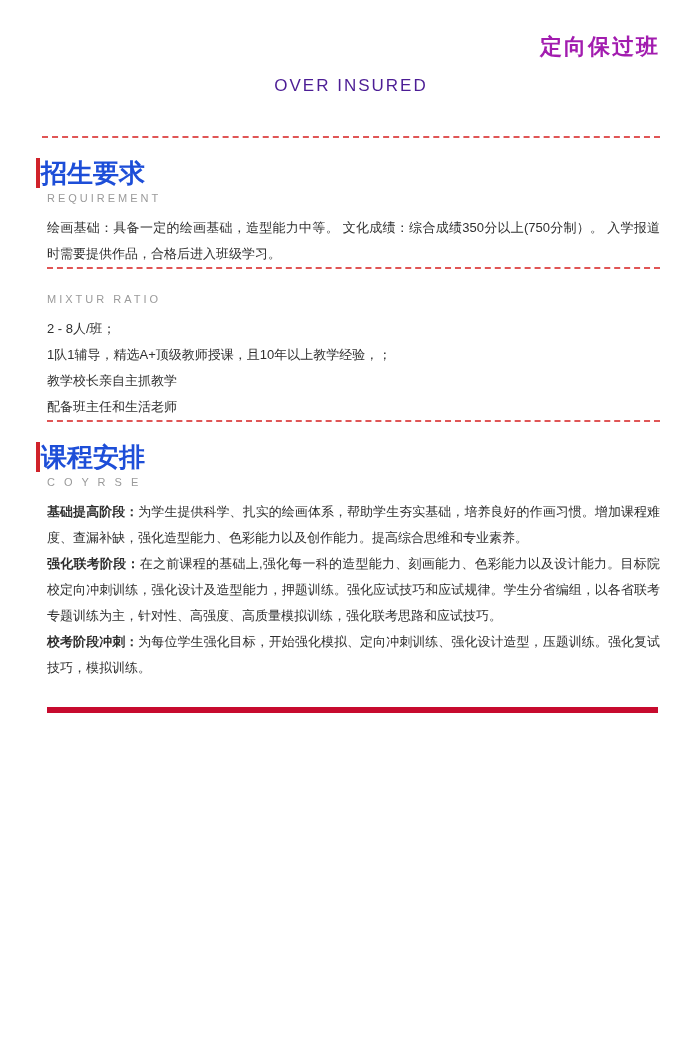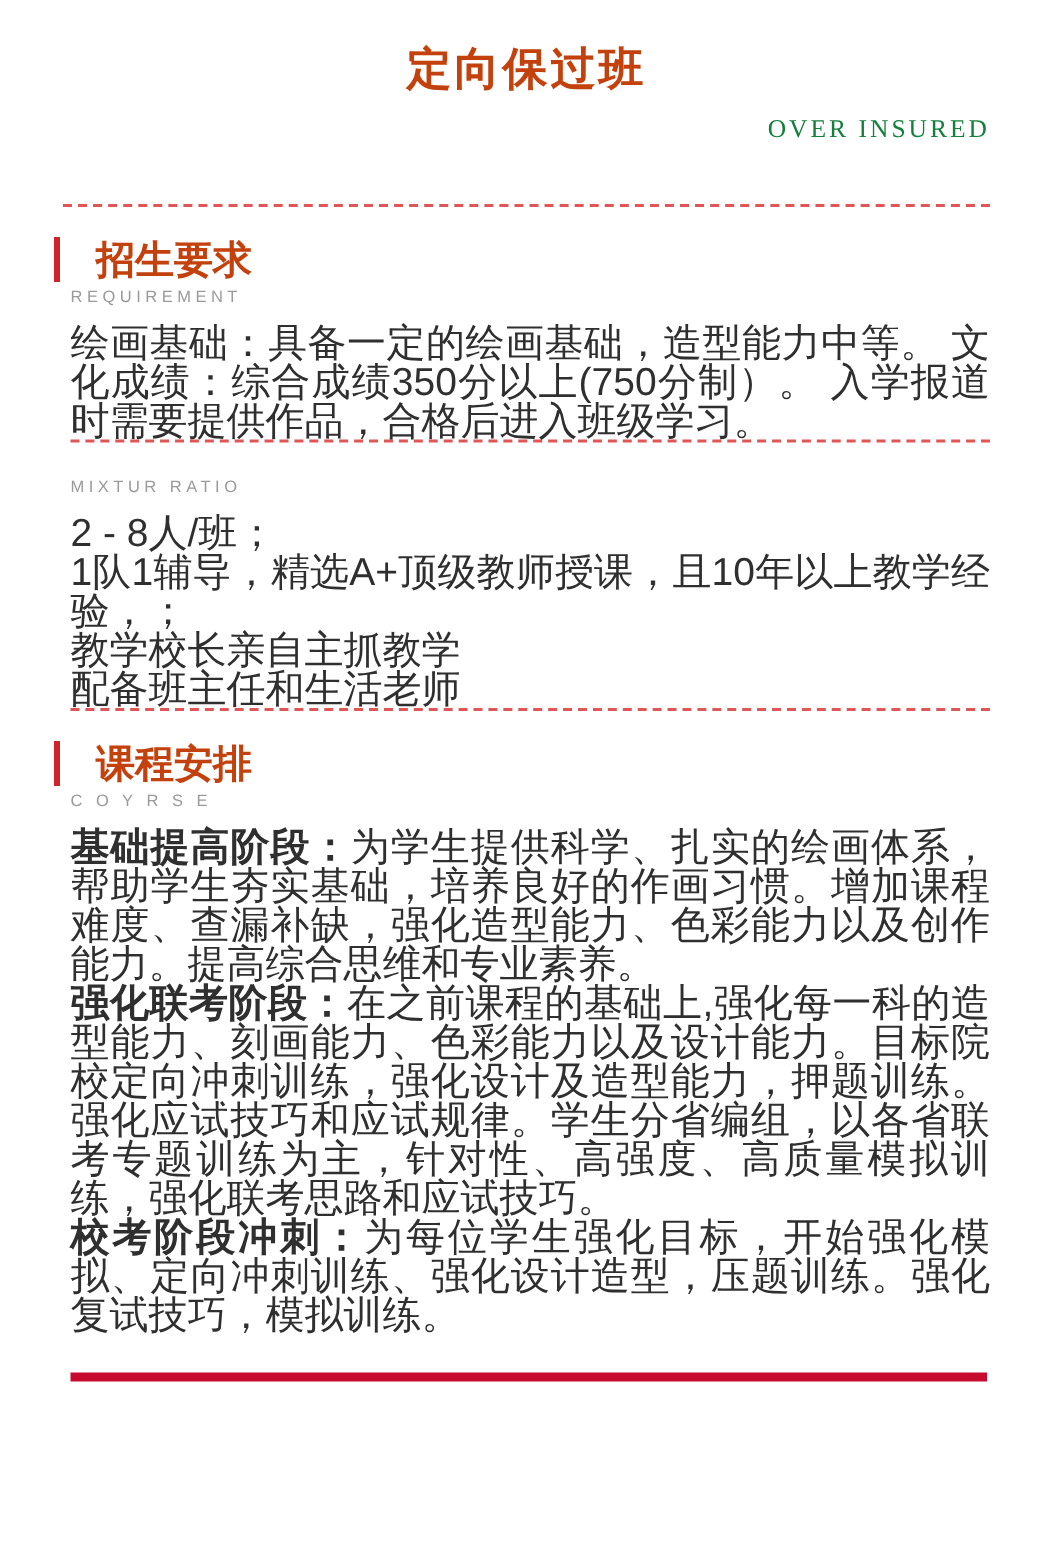--- a/index.html
+++ b/index.html
@@ -9,66 +9,65 @@
     height: 1042px;
     background: #ffffff;
     font-family: "Liberation Sans", "DejaVu Sans", sans-serif;
     overflow: hidden;
   }
   .page { width: 700px; height: 1042px; padding: 0 40px 0 42px; }
 
   
   .main-title {
     margin: 26px 0 0 0;
-    text-align: center;
-    font-size: 30px;
+    text-align: right;
+    font-size: 22px;
     line-height: 42px;
     font-weight: bold;
     letter-spacing: 2px;
-    color: #c2410c;
+    color: #a21caf;
   }
   .main-subtitle {
     margin-top: 8px;
-    text-align: right;
+    text-align: center;
     font-size: 17px;
     line-height: 20px;
     letter-spacing: 2px;
-    color: #15803d;
-    font-family: Liberation Serif, serif;
+    color: #4c1d95;
   }
 
   
   hr.dash {
     border: 0;
     border-top: 2px dashed #e05555;
     margin: 40px 0 0 0;
   }
   hr.dash.sec { margin: 0; }
 
   
   .section { padding-left: 5px; padding-top: 20px; }
   .section-title {
     margin: 0 0 0 -11px;
     border-left: 4px solid #d0222a;
-    padding-left: 24px;
+    padding-left: 1px;
     font-size: 26px;
     line-height: 30px;
     font-weight: bold;
-    color: #c2410c;
+    color: #1d4ed8;
   }
   .section-label {
     margin-top: 4px;
     font-size: 11px;
     line-height: 13px;
     letter-spacing: 3px;
     color: #9a9a9a;
   }
   .section-body {
     margin-top: 10px;
-    font-size: 26px;
+    font-size: 13px;
     line-height: 26px;
     color: #2f2f2f;
     text-align: justify;
   }
   .section-body p { margin: 0; }
   .section-body .lead { font-weight: bold; }
   .after-body { margin-top: 12px; }
 
   
   .bottom-bar {

